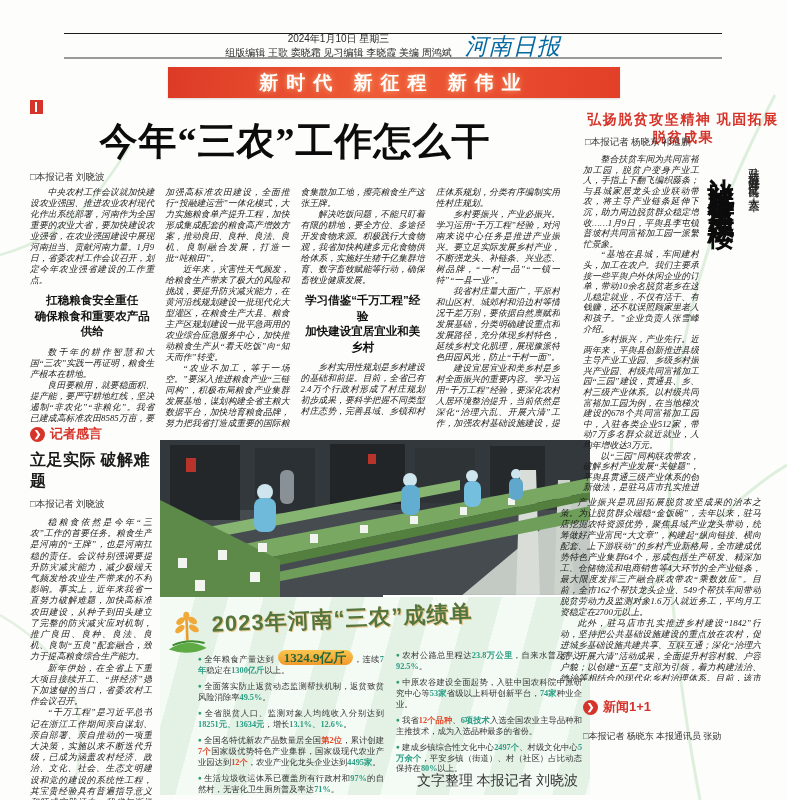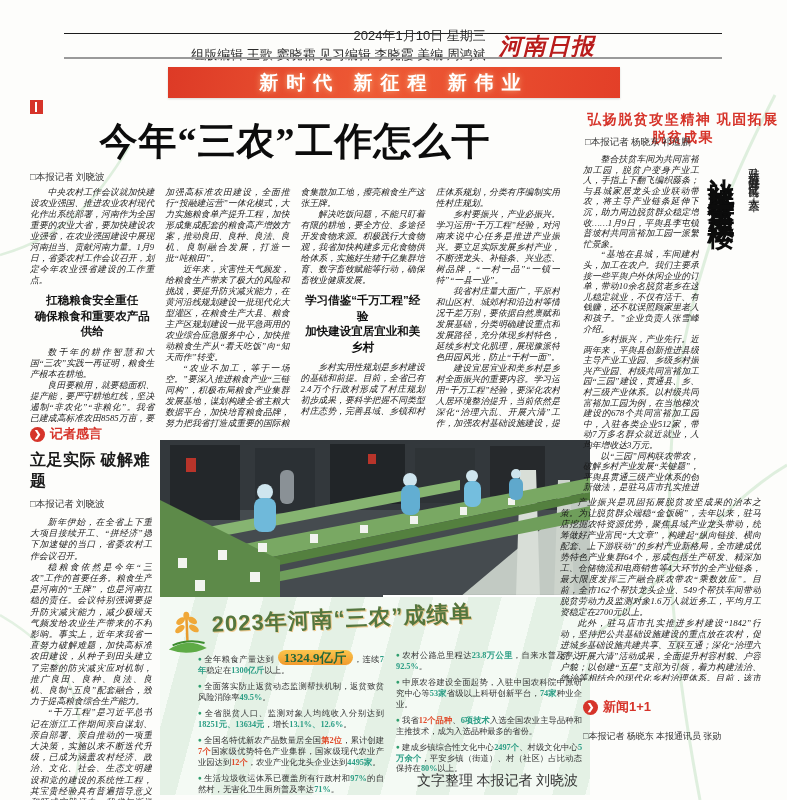--- a/index.html
+++ b/index.html
@@ -3,22 +3,22 @@
 <meta charset="utf-8">
 <style>
   html,body{margin:0;padding:0;}
   body{width:787px;height:800px;position:relative;overflow:hidden;background:#fdfdfb;
        font-family:"Liberation Serif","DejaVu Serif",serif;color:#1a1a1a;}
   .abs{position:absolute;}
   
   .rule{background:#1c1c1c;height:1px;}
   .rule2{background:#9a9a9a;height:2px;}
   .hdr{display:flex;align-items:center;justify-content:center;gap:13px;}
-  .hdr-meta{font-size:13px;line-height:1.45;text-align:right;color:#2c2c2c;font-family:"Liberation Sans",sans-serif;}
-  .masthead{font-size:23px;font-weight:bold;font-style:italic;color:#b91c1c;letter-spacing:1px;}
+  .hdr-meta{font-size:10px;line-height:1.45;text-align:center;color:#2c2c2c;font-family:"Liberation Sans",sans-serif;}
+  .masthead{font-size:23px;font-weight:normal;font-style:italic;color:#0369a1;letter-spacing:1px;}
   .sect{display:flex;align-items:center;gap:6px;}
   .sect-name{font-size:18px;font-weight:bold;}
   .sect-bar{font-size:20px;color:#777;font-weight:200;}
   .sect-no{font-size:25px;font-family:"Liberation Sans",sans-serif;}
   .banner{background:linear-gradient(100deg,#dd3a26 0%,#ee5a35 45%,#e33f28 100%);color:#fff;
           text-align:center;line-height:31px;font-size:19px;font-weight:bold;letter-spacing:8px;
           font-family:"Liberation Sans",sans-serif;box-shadow:0 1px 2px rgba(0,0,0,.15);}
   .banner span{text-shadow:0 0 6px rgba(255,220,160,.7);}
   
   .kicker{display:flex;align-items:center;gap:6px;font-family:"Liberation Sans",sans-serif;}
@@ -117,22 +117,22 @@
     </div>
 
   <div class="abs" style="left:30px;top:425px;width:122px;">
     <div class="cm-label">
       <span class="circ">❯</span>
       <span class="cm-label-t">记者感言</span>
     </div>
     <div class="cm-title">立足实际 破解难题</div>
     <div class="byline" style="margin-top:6px;">□本报记者 刘晓波</div>
     <div class="cm-text">
+        <p>稳粮食依然是今年“三农”工作的首要任务。粮食生产是河南的“王牌”，也是河南扛稳的责任。会议特别强调要提升防灾减灾能力，减少极端天气频发给农业生产带来的不利影响。事实上，近年来我省一直努力破解难题，加快高标准农田建设，从种子到田头建立了完整的防灾减灾应对机制，推广良田、良种、良法、良机、良制“五良”配套融合，致力于提高粮食综合生产能力。</p>
         <p>新年伊始，在全省上下重大项目接续开工、“拼经济”摁下加速键的当口，省委农村工作会议召开。</p>
-        <p>稳粮食依然是今年“三农”工作的首要任务。粮食生产是河南的“王牌”，也是河南扛稳的责任。会议特别强调要提升防灾减灾能力，减少极端天气频发给农业生产带来的不利影响。事实上，近年来我省一直努力破解难题，加快高标准农田建设，从种子到田头建立了完整的防灾减灾应对机制，推广良田、良种、良法、良机、良制“五良”配套融合，致力于提高粮食综合生产能力。</p>
         <p>“千万工程”是习近平总书记在浙江工作期间亲自谋划、亲自部署、亲自推动的一项重大决策，实施以来不断迭代升级，已成为涵盖农村经济、政治、文化、社会、生态文明建设和党的建设的系统性工程，其宝贵经验具有普遍指导意义和旺盛实践活力。我省与浙江发展阶段不同，会议提出，学习借鉴“千万工程”经验，要结合河南的实际，尽力而为、量力而行，不提脱离实际的目标，这对今年的“三农”工作具有更加精准的指导意义。</p>
       </div>
   </div>
 
   <svg class="abs" viewBox="0 0 430 157" style="left:160px;top:440px;width:430px;height:157px;" preserveAspectRatio="none">
     <rect width="430" height="157" fill="#454b4f"></rect>
     <rect x="0" y="0" width="430" height="70" fill="#33383c"></rect>
     <rect x="10" y="5" width="70" height="75" fill="#23272a"></rect>
     <rect x="95" y="8" width="60" height="65" fill="#2b3034"></rect>
     <rect x="170" y="4" width="75" height="60" fill="#212528"></rect>

